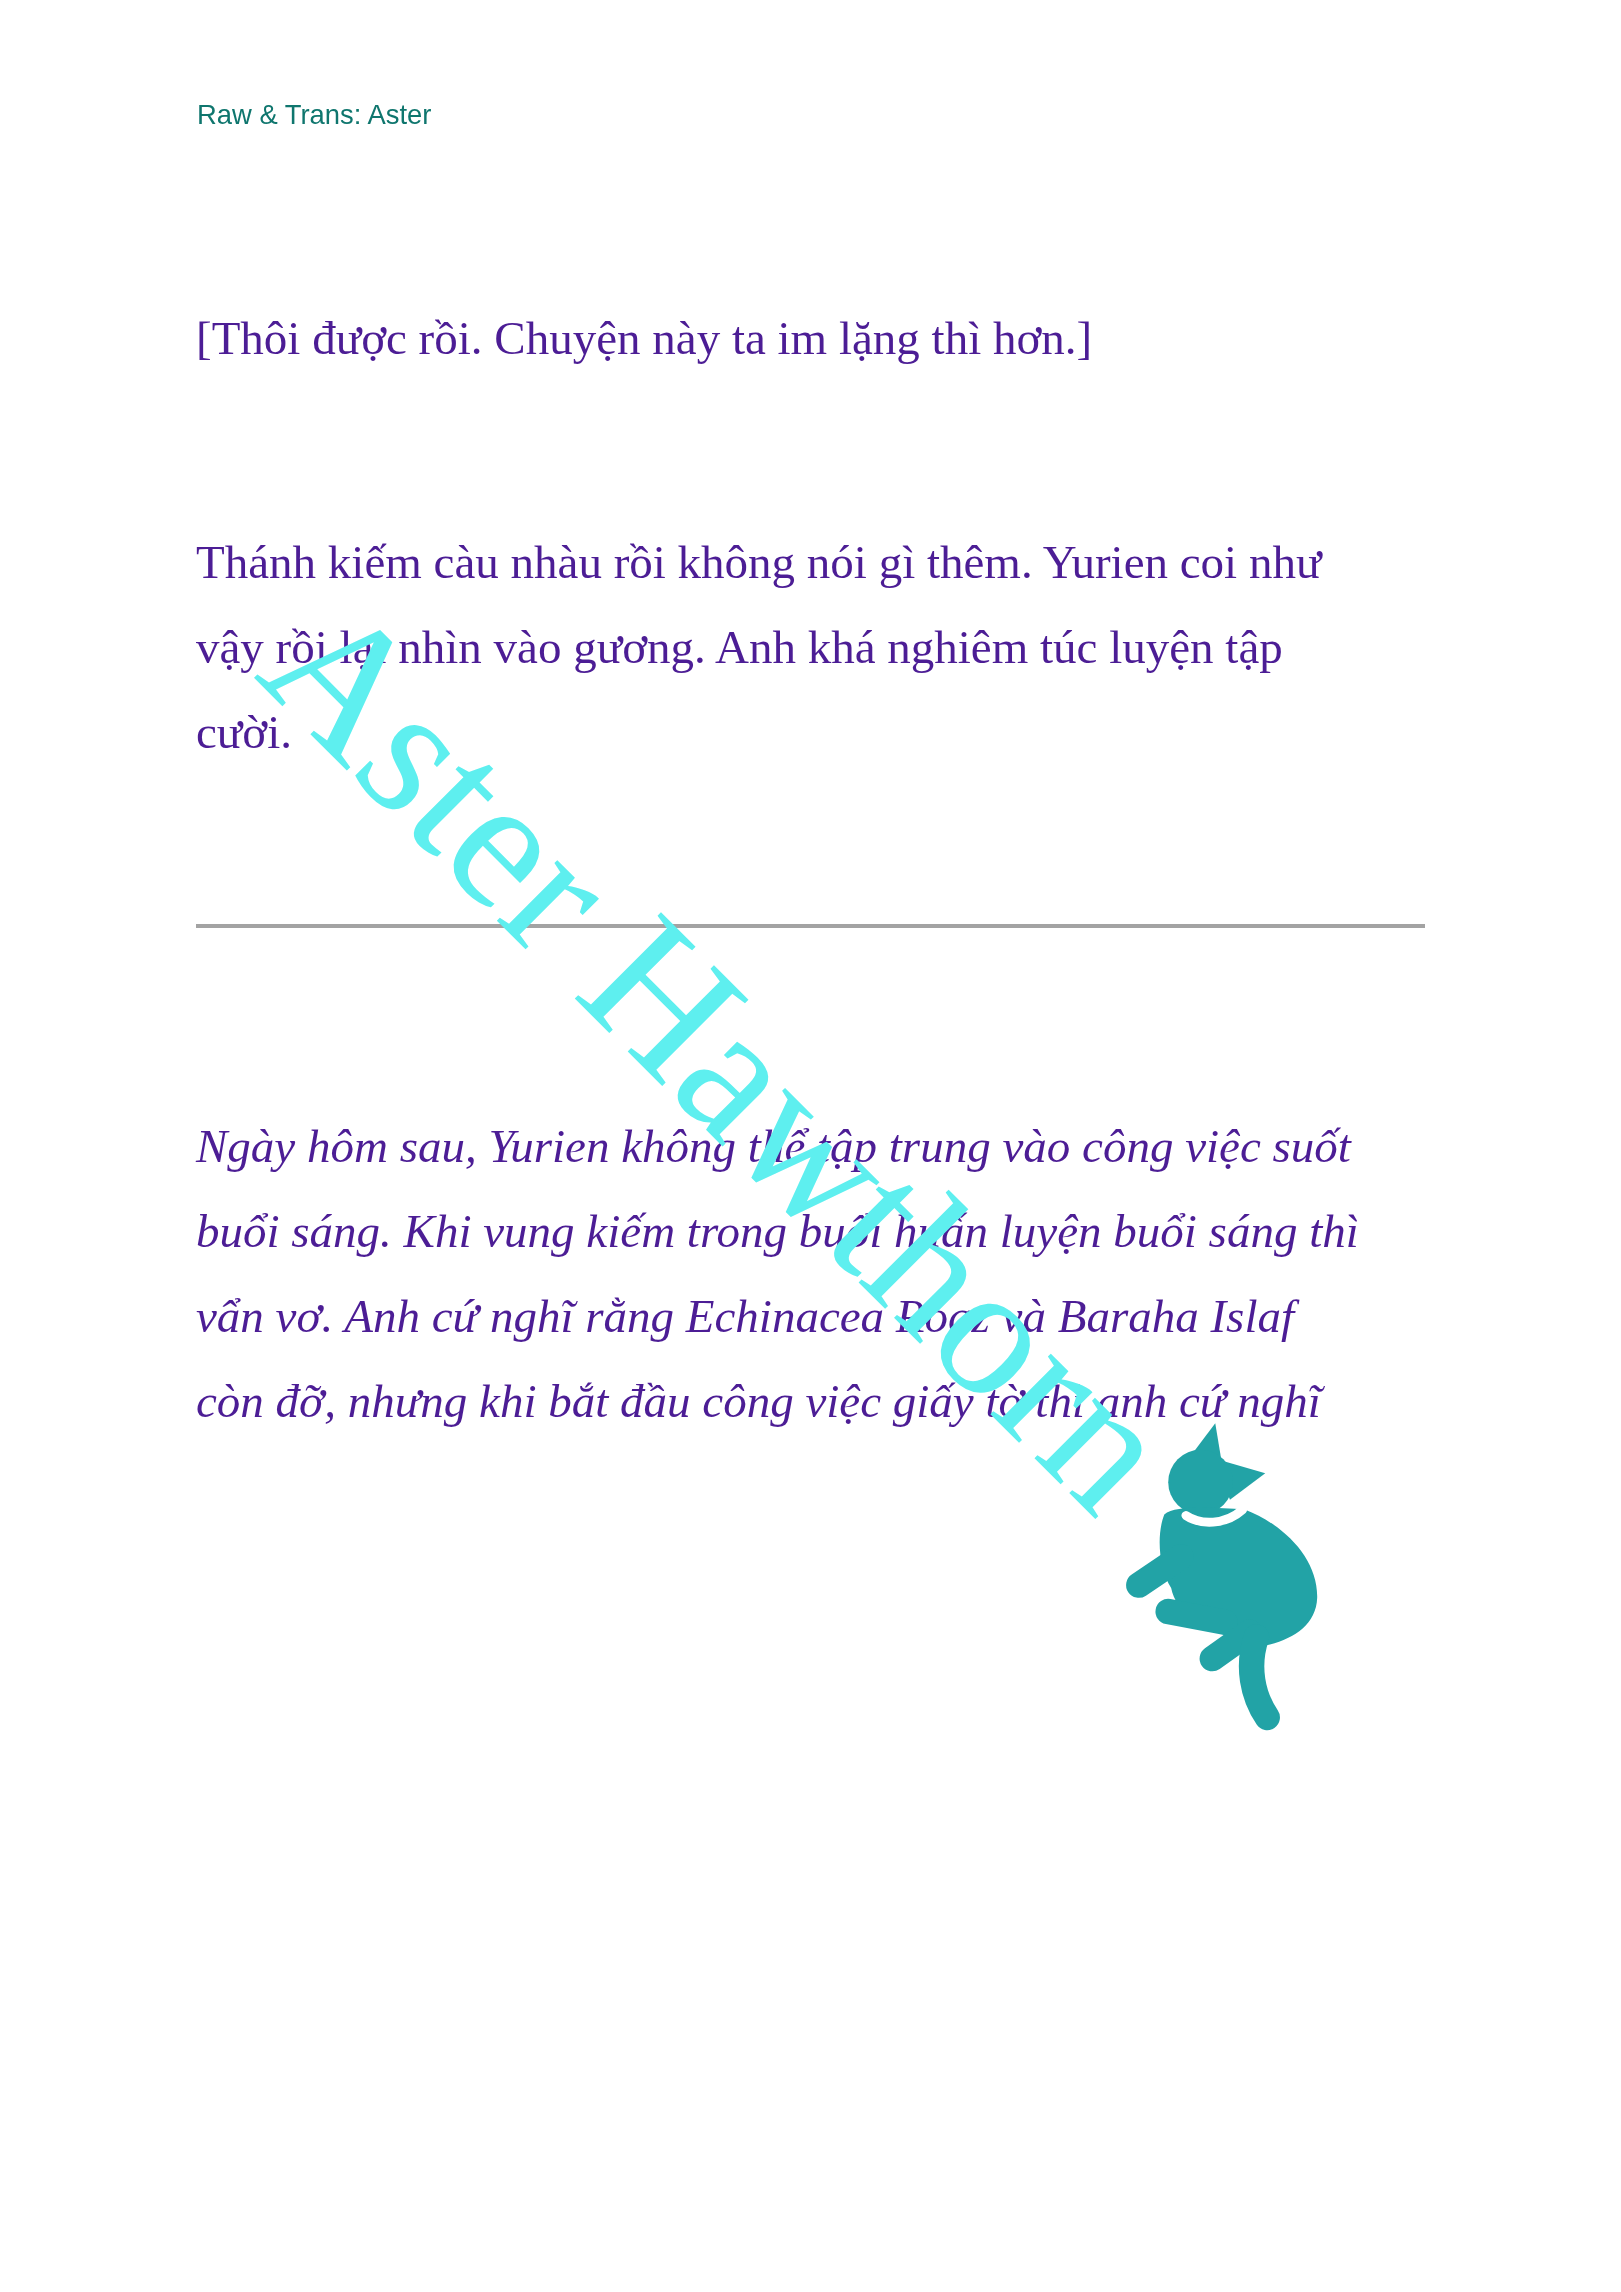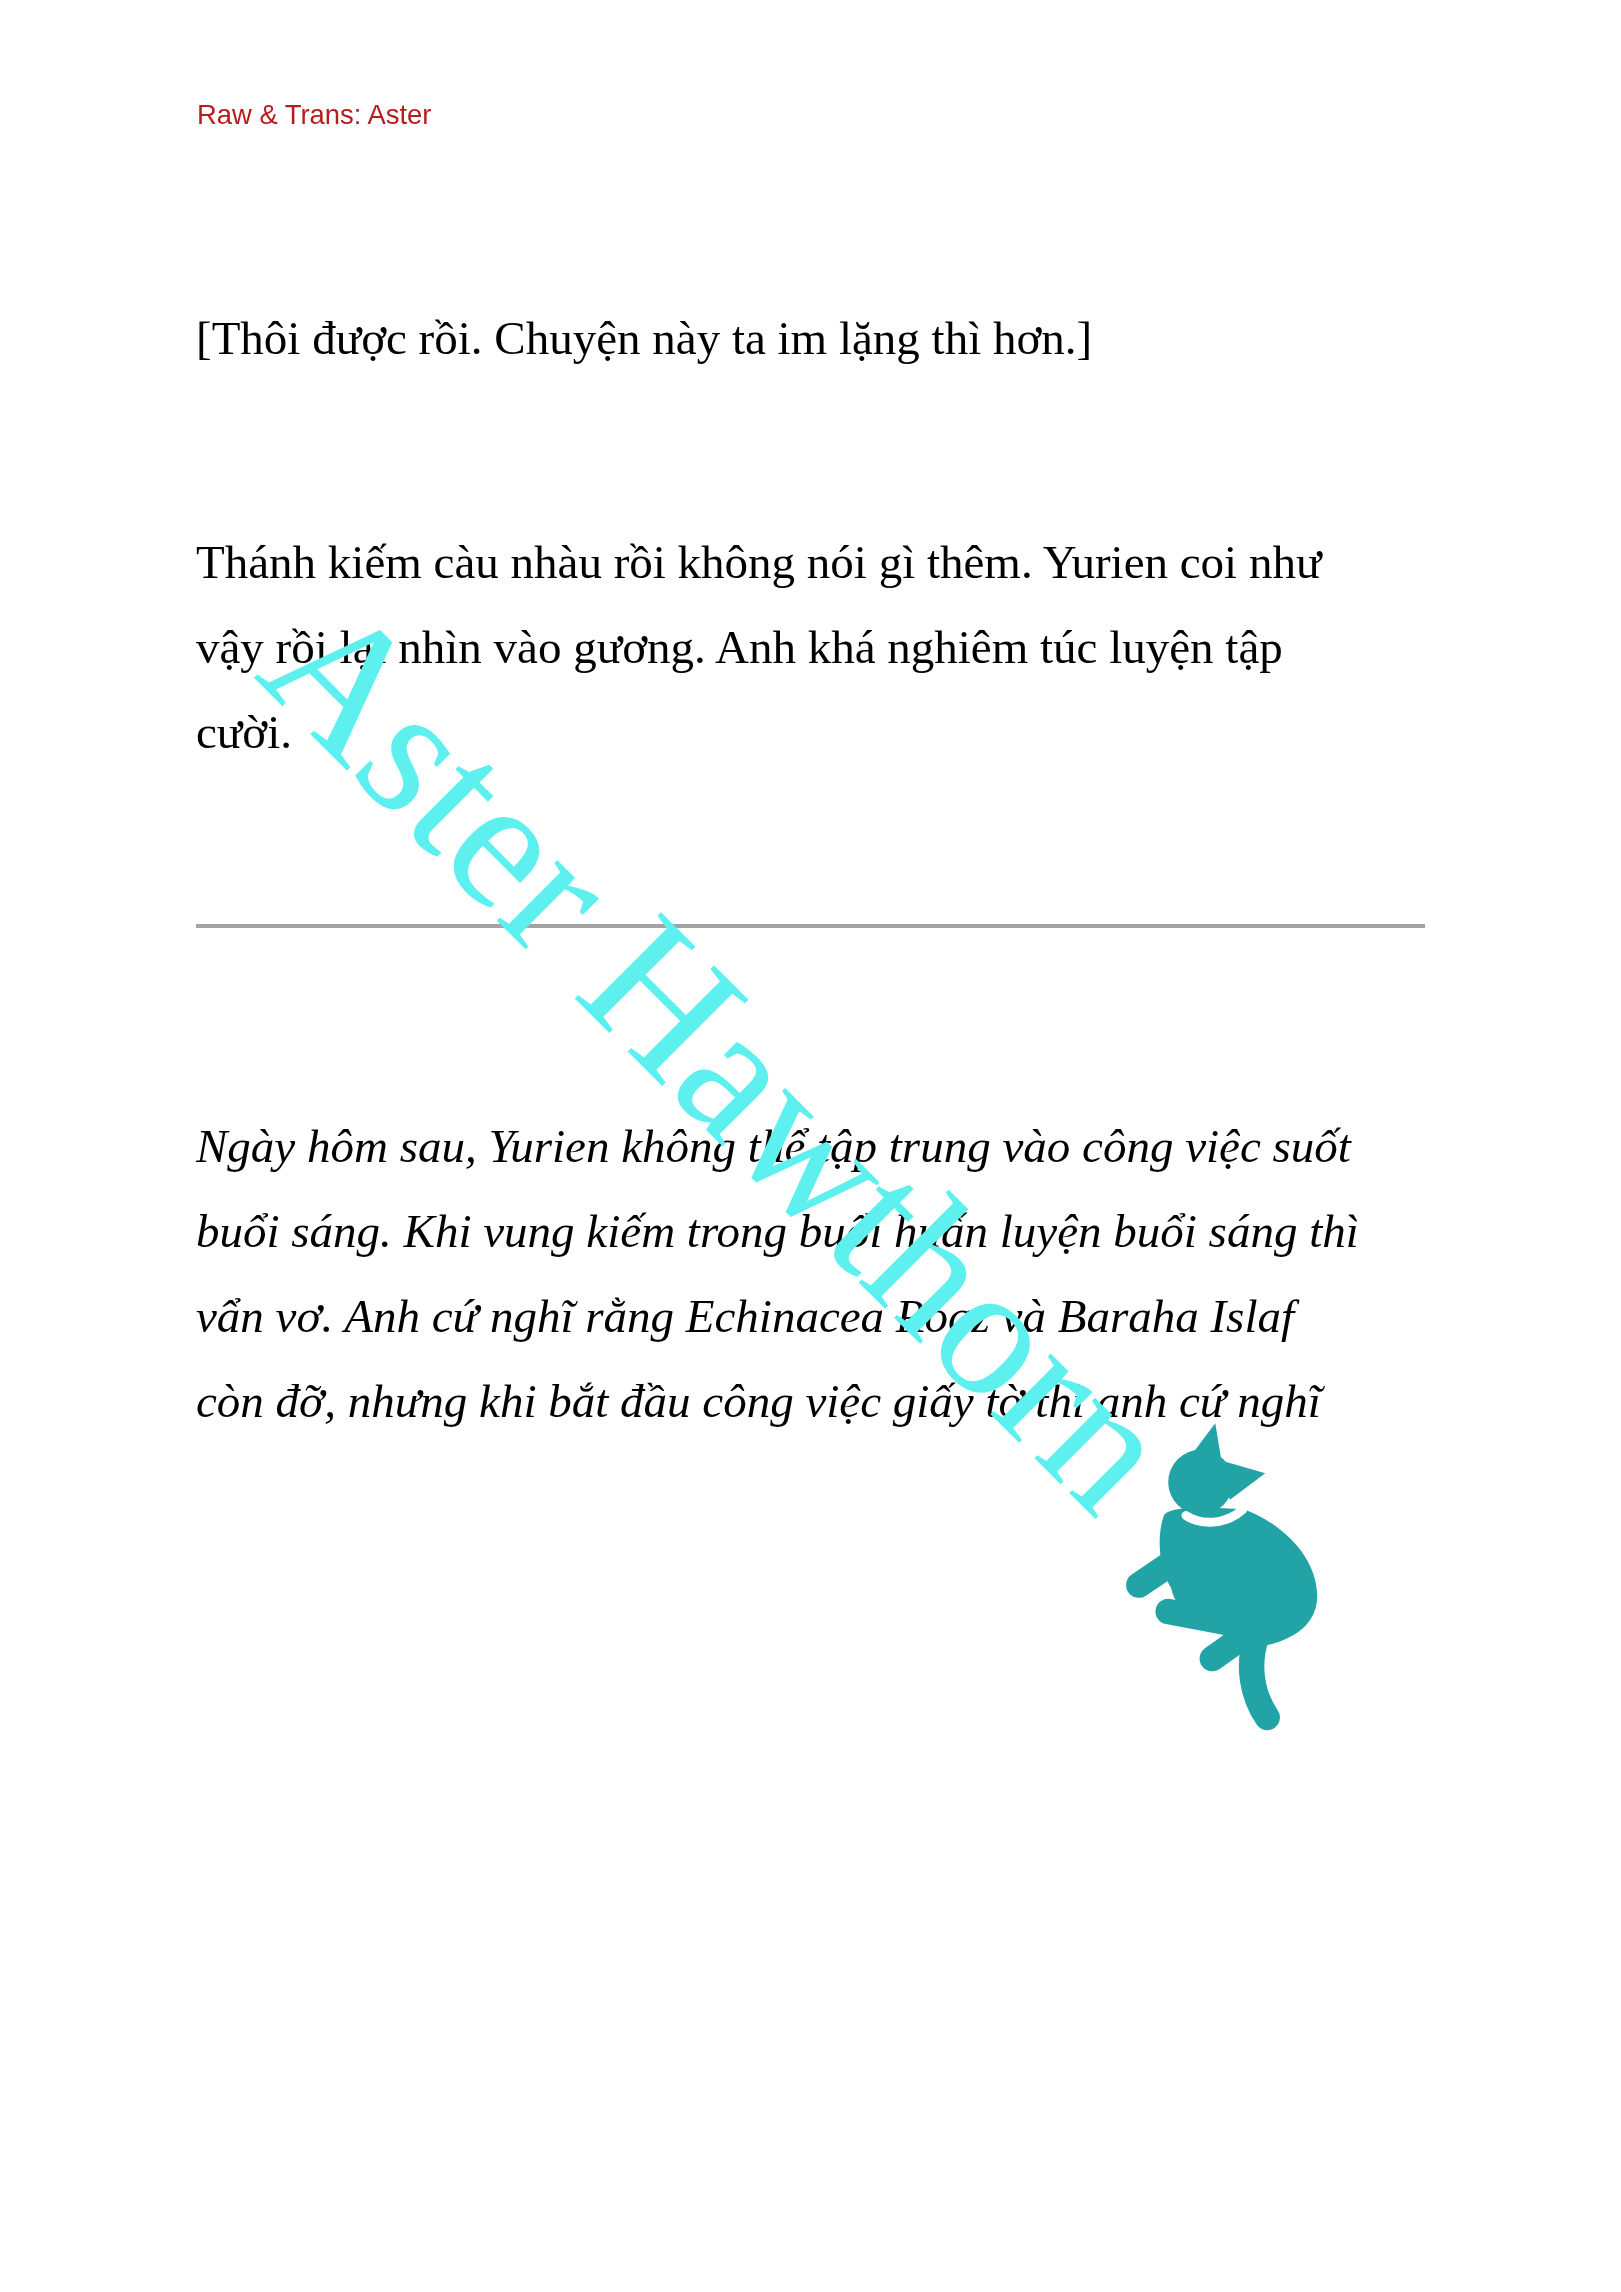--- a/index.html
+++ b/index.html
@@ -1,26 +1,26 @@
 <!DOCTYPE html>
 <html><head>
 <meta charset="utf-8">
 <style>
   html, body { margin: 0; padding: 0; background: #ffffff; }
   body { width: 1621px; height: 2293px; position: relative; overflow: hidden; }
   .page { position: absolute; left: 0; top: 0; width: 1621px; height: 2293px; background: #ffffff; }
   .header-credit {
     position: absolute; left: 197px; top: 98px;
     font-family: "Liberation Sans", sans-serif; font-size: 27.4px; line-height: 33px;
-    color: #b91c1c; white-space: nowrap;
+    color: #0f766e; white-space: nowrap;
   }
   .body-text {
     position: absolute; left: 196px;
     font-family: "Liberation Serif", serif; font-size: 47px;
-    color: #000000; white-space: nowrap;
+    color: #4c1d95; white-space: nowrap;
   }
   .line { display: block; height: 85px; line-height: 85px; }
   .p1 { top: 296px; }
   .p2 { top: 520px; }
   .p3 { top: 1104px; font-style: italic; }
   .hrule {
     position: absolute; left: 196px; top: 924px; width: 1229px; height: 3.9px;
     background: #a3a3a3;
   }
   .overlay { position: absolute; left: 0; top: 0; width: 1621px; height: 2293px; pointer-events: none; }

